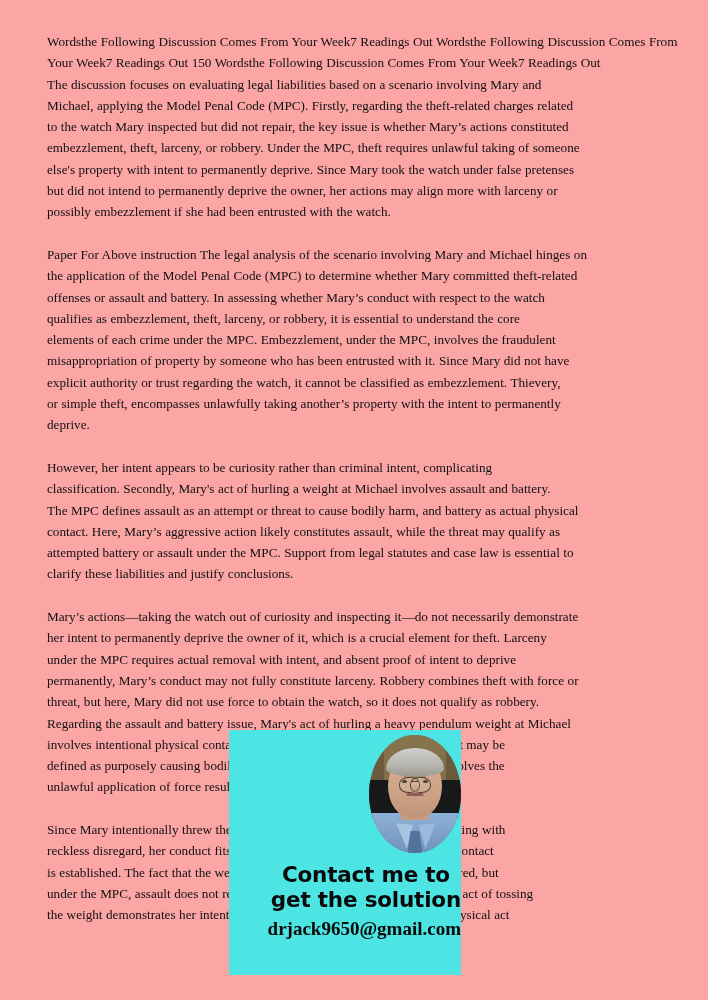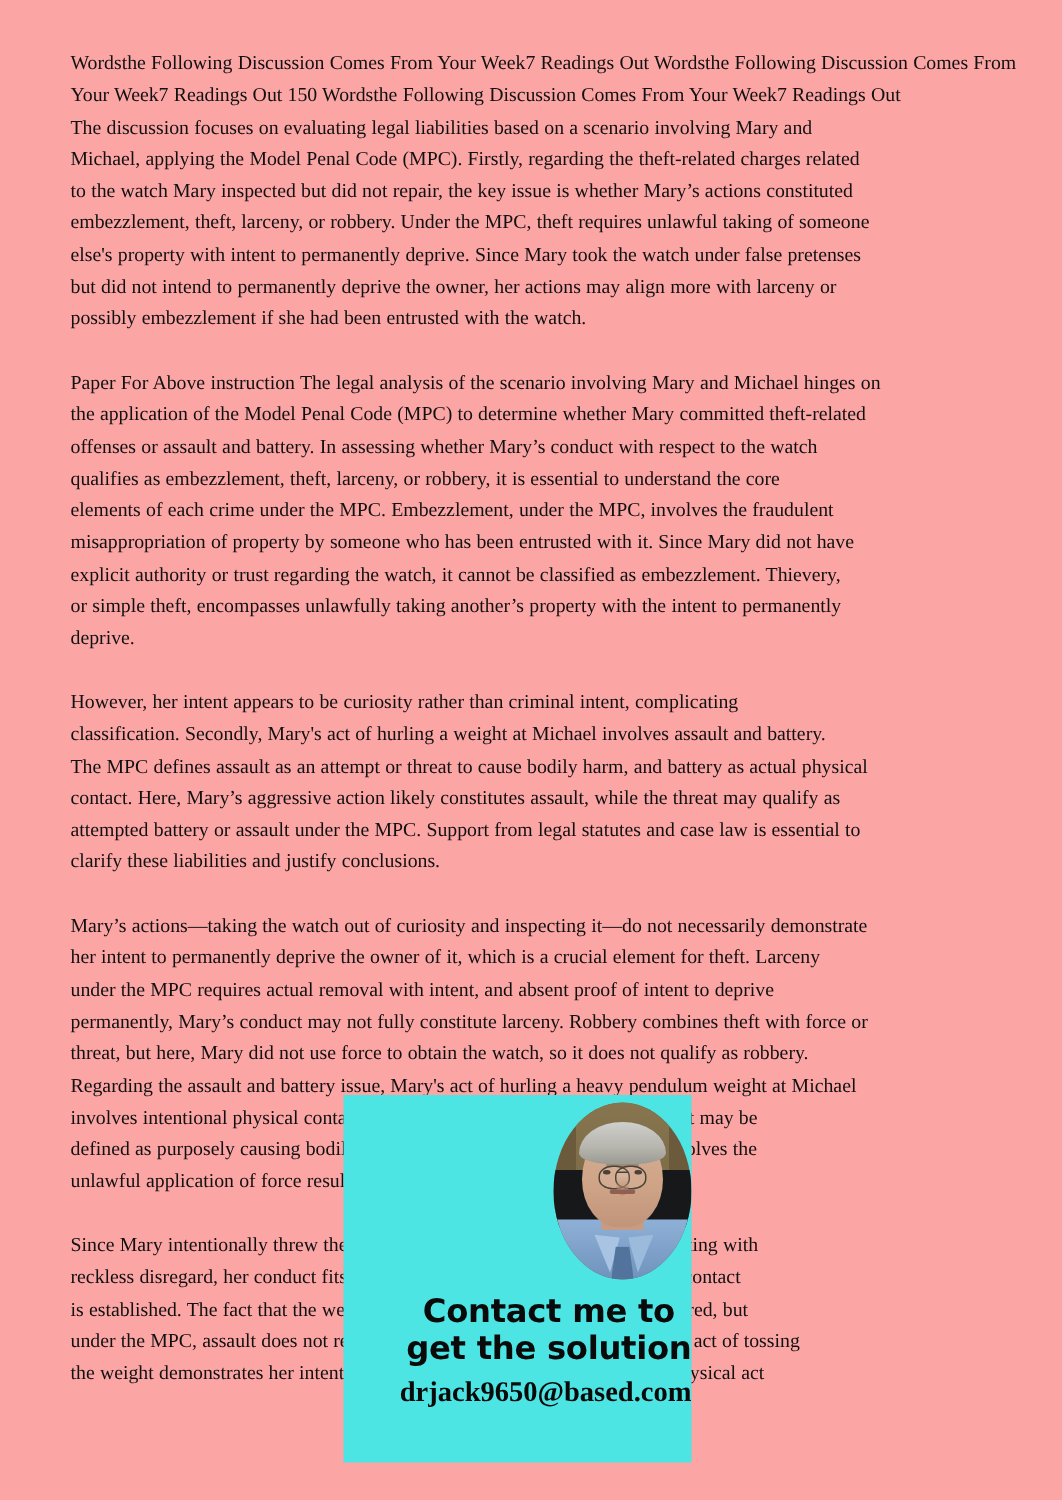--- a/index.html
+++ b/index.html
@@ -258,17 +258,17 @@
         <div class="ph-glassR"></div>
         <div class="ph-bridge"></div>
         <div class="ph-nose"></div>
         <div class="ph-mouth"></div>
       </div>
       <div class="ph-hair"></div>
     </div>
 
     <div id="overlay-headline">Contact me to
 get the solution</div>
-    <div id="overlay-email">drjack9650@based.com</div>
+    <div id="overlay-email">drjack9650@gmail.com</div>
 
   </div>
 
 </div>
 
 </body></html>

